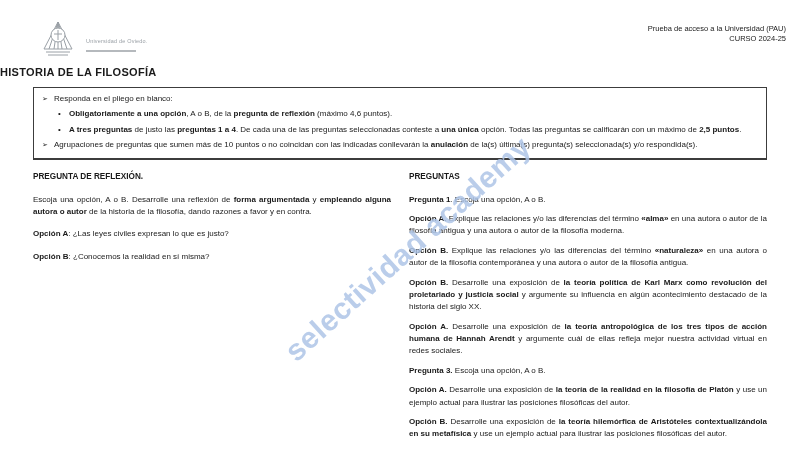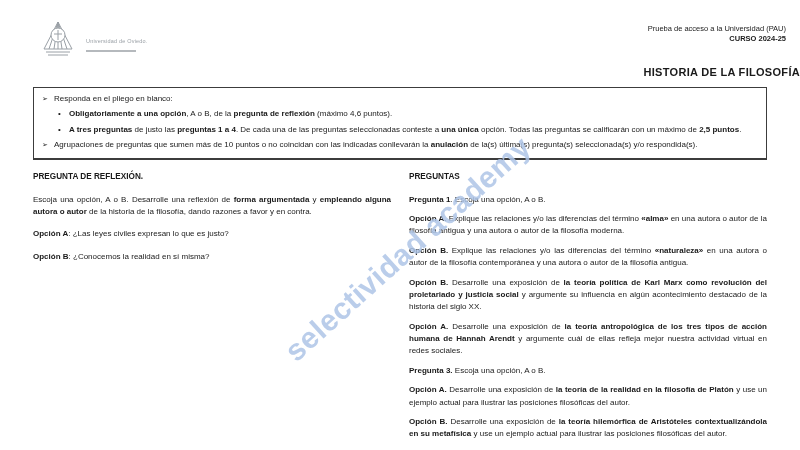--- a/index.html
+++ b/index.html
@@ -16,22 +16,22 @@
   .b { font-weight: bold; }
 
   
   .header { position: relative; height: 60px; }
   .logo-block { position: absolute; left: 38px; top: 20px; display: flex; align-items: flex-start; }
   .crest { width: 40px; height: 36px; }
   .logo-text-wrap { margin-left: 8px; margin-top: 18px; }
   .logo-text { font-size: 5.5px; color: #9aa0a6; letter-spacing: 0.2px; }
   .logo-rule { width: 50px; height: 2px; background: #b5b9bd; margin-top: 6px; }
   .exam-info { position: absolute; right: 14px; top: 24px; text-align: right; font-size: 7.5px; line-height: 1.35; }
-  .exam-info .line2 { font-weight: bold; }
-  .doc-title { text-align: right; font-size: 11px; font-weight: bold; letter-spacing: 0.3px; margin-top: 6px; }
+  .exam-info .line2 { font-weight: normal; }
+  .doc-title { text-align: left; font-size: 11px; font-weight: bold; letter-spacing: 0.3px; margin-top: 6px; }
 
   
   .instructions {
     margin: 9px 33px 0 33px;
     border: 1px solid #3c3c3c;
     border-bottom-width: 2px;
     padding: 6px 10px 5px 8px;
     font-size: 8px;
     line-height: 1.3;
   }

